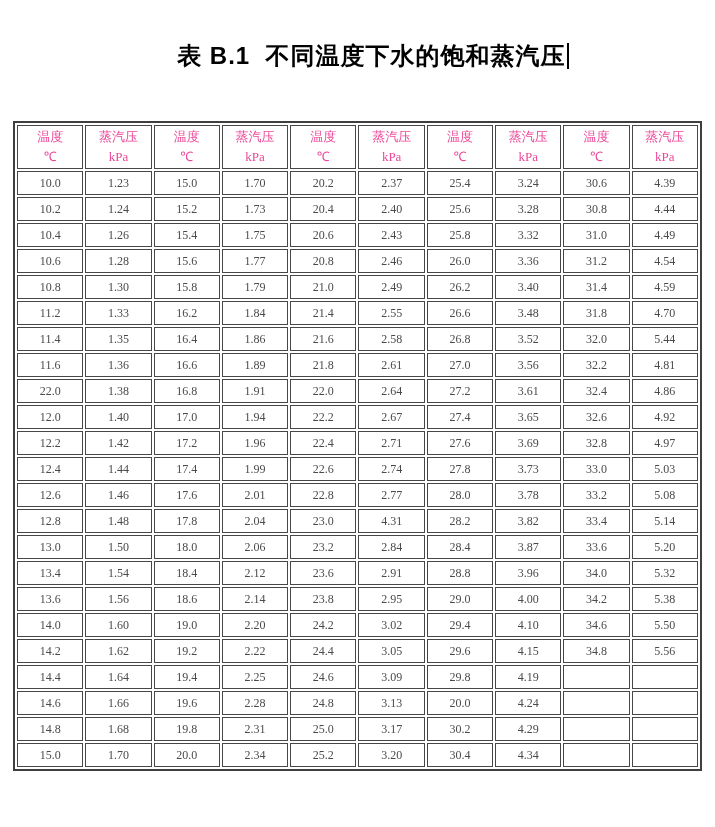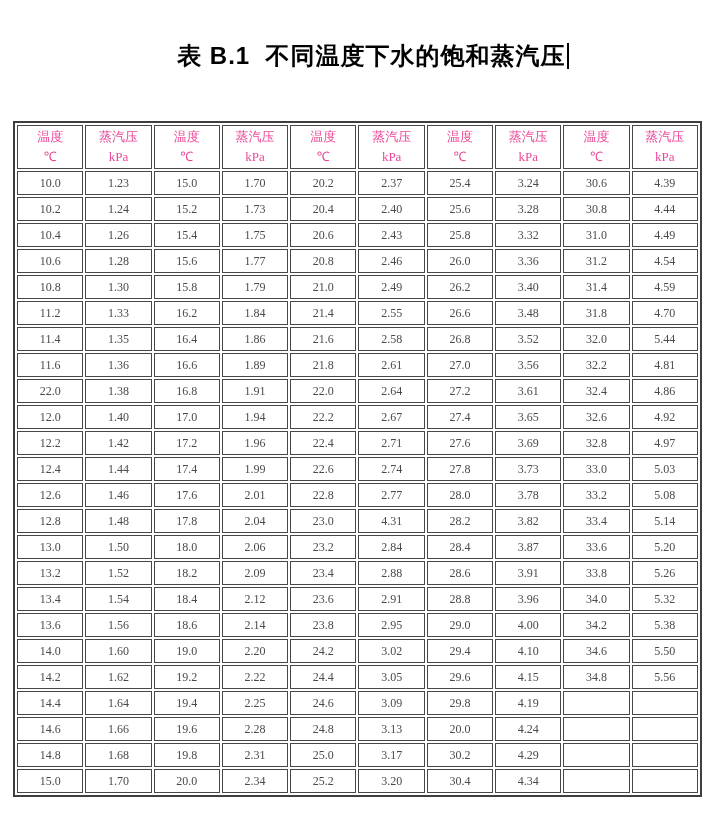--- a/index.html
+++ b/index.html
@@ -290,32 +290,20 @@
           <td>18.0</td>
           <td>2.06</td>
           <td>23.2</td>
           <td>2.84</td>
           <td>28.4</td>
           <td>3.87</td>
           <td>33.6</td>
           <td>5.20</td>
         </tr>
         <tr>
-          <td>13.2</td>
-          <td>1.52</td>
-          <td>18.2</td>
-          <td>2.09</td>
-          <td>23.4</td>
-          <td>2.88</td>
-          <td>28.6</td>
-          <td>3.91</td>
-          <td>33.8</td>
-          <td>5.26</td>
-        </tr>
-        <tr>
           <td>13.4</td>
           <td>1.54</td>
           <td>18.4</td>
           <td>2.12</td>
           <td>23.6</td>
           <td>2.91</td>
           <td>28.8</td>
           <td>3.96</td>
           <td>34.0</td>
           <td>5.32</td>

